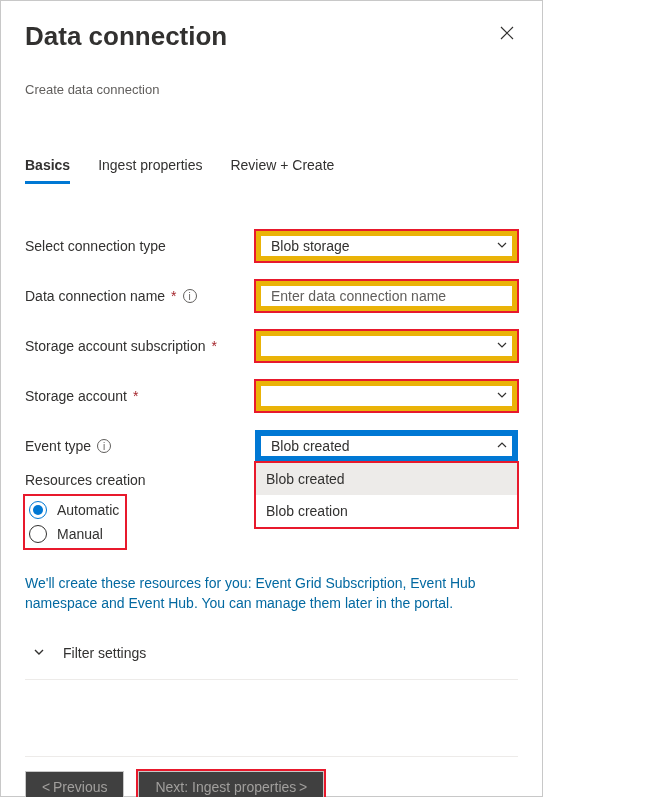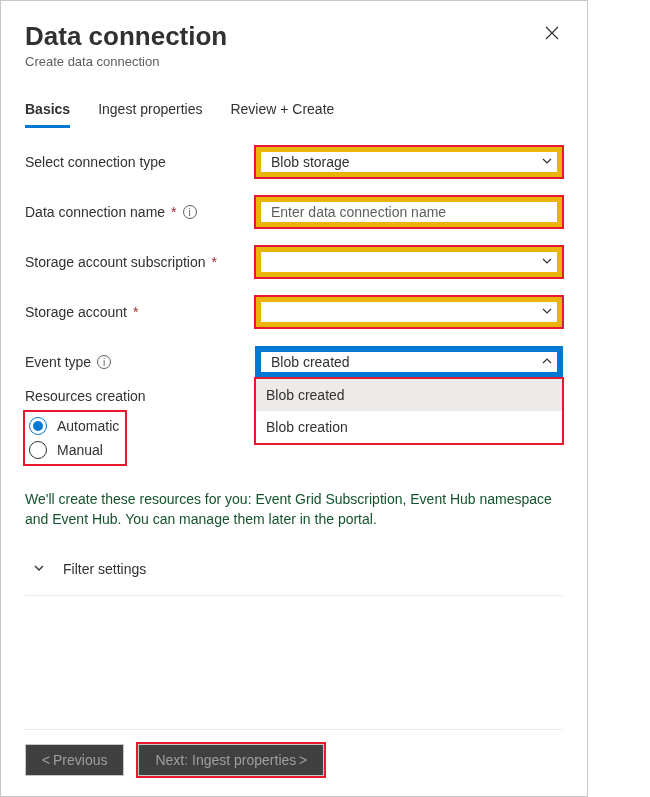--- a/index.html
+++ b/index.html
@@ -3,25 +3,25 @@
 <meta charset="utf-8">
 <style>
   * { box-sizing: border-box; }
   html, body {
     margin: 0; padding: 0;
     font-family: "Segoe UI", -apple-system, Arial, sans-serif;
     font-size: 14px; color: #323130;
     background: #ffffff;
   }
   .panel {
-    width: 588px; height: 797px;
+    width: 543px; height: 797px;
     padding: 20px 24px;
     position: relative;
     border: 1px solid #c8c8c8;
-    display: flex; flex-direction: column;
+    display: flex; flex-direction: column; gap: 28px;
   }
   .header-row { display: flex; align-items: flex-start; }
   .title { font-size: 26px; font-weight: 600; margin: 0; flex: 1; }
   .close {
     font-size: 18px; line-height: 18px; cursor: pointer;
     padding: 4px; background: none; border: none;
   }
   .subtitle { font-size: 13px; color: #605e5c; margin-top: 2px; }
   .tabs {
     display: flex; gap: 28px;
@@ -101,21 +101,21 @@
     border-radius: 50%; display: flex;
     align-items: center; justify-content: center;
     flex-shrink: 0;
   }
   .radio-circle.checked { border-color: #0078d4; }
   .radio-dot {
     width: 10px; height: 10px; border-radius: 50%;
     background: #0078d4;
   }
   .helptext {
-    font-size: 14px; color: #14532d; margin-top: 26px;
+    font-size: 14px; color: #0369a1; margin-top: 26px;
     line-height: 1.4;
   }
   .filter-section {
     margin-top: 22px; padding: 10px 0 18px 0;
     border-bottom: 1px solid #edebe9;
     display: flex; align-items: flex-start; gap: 18px;
     cursor: pointer;
   }
   .filter-chevron { margin-left: 8px; }
   .spacer { flex: 1; }

